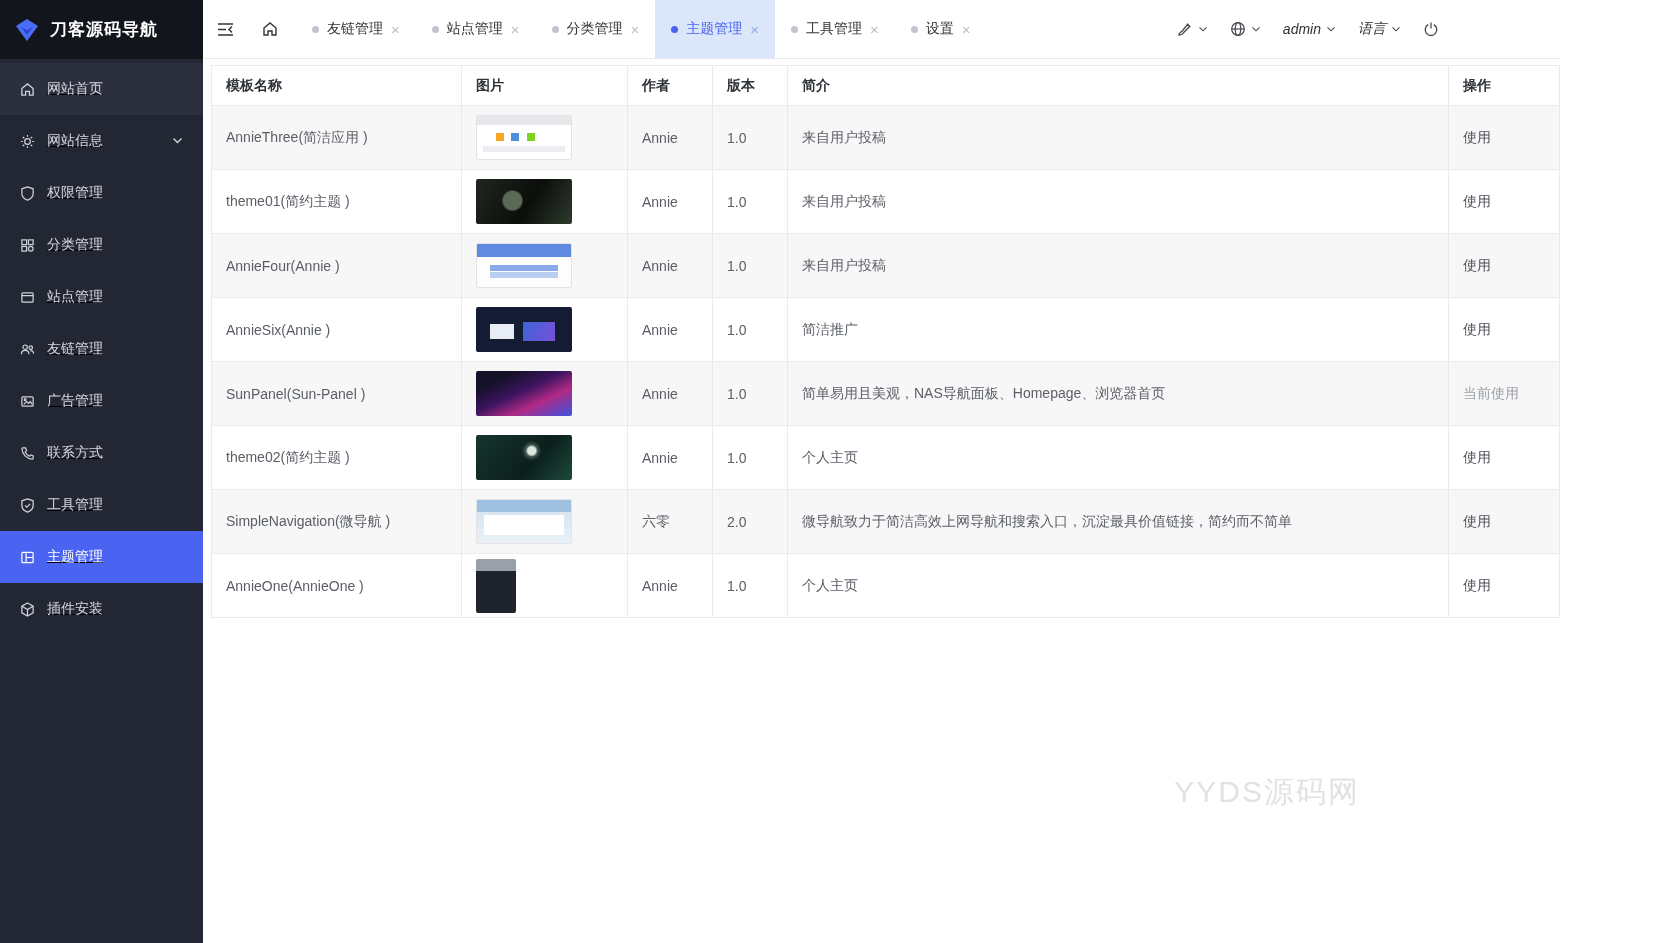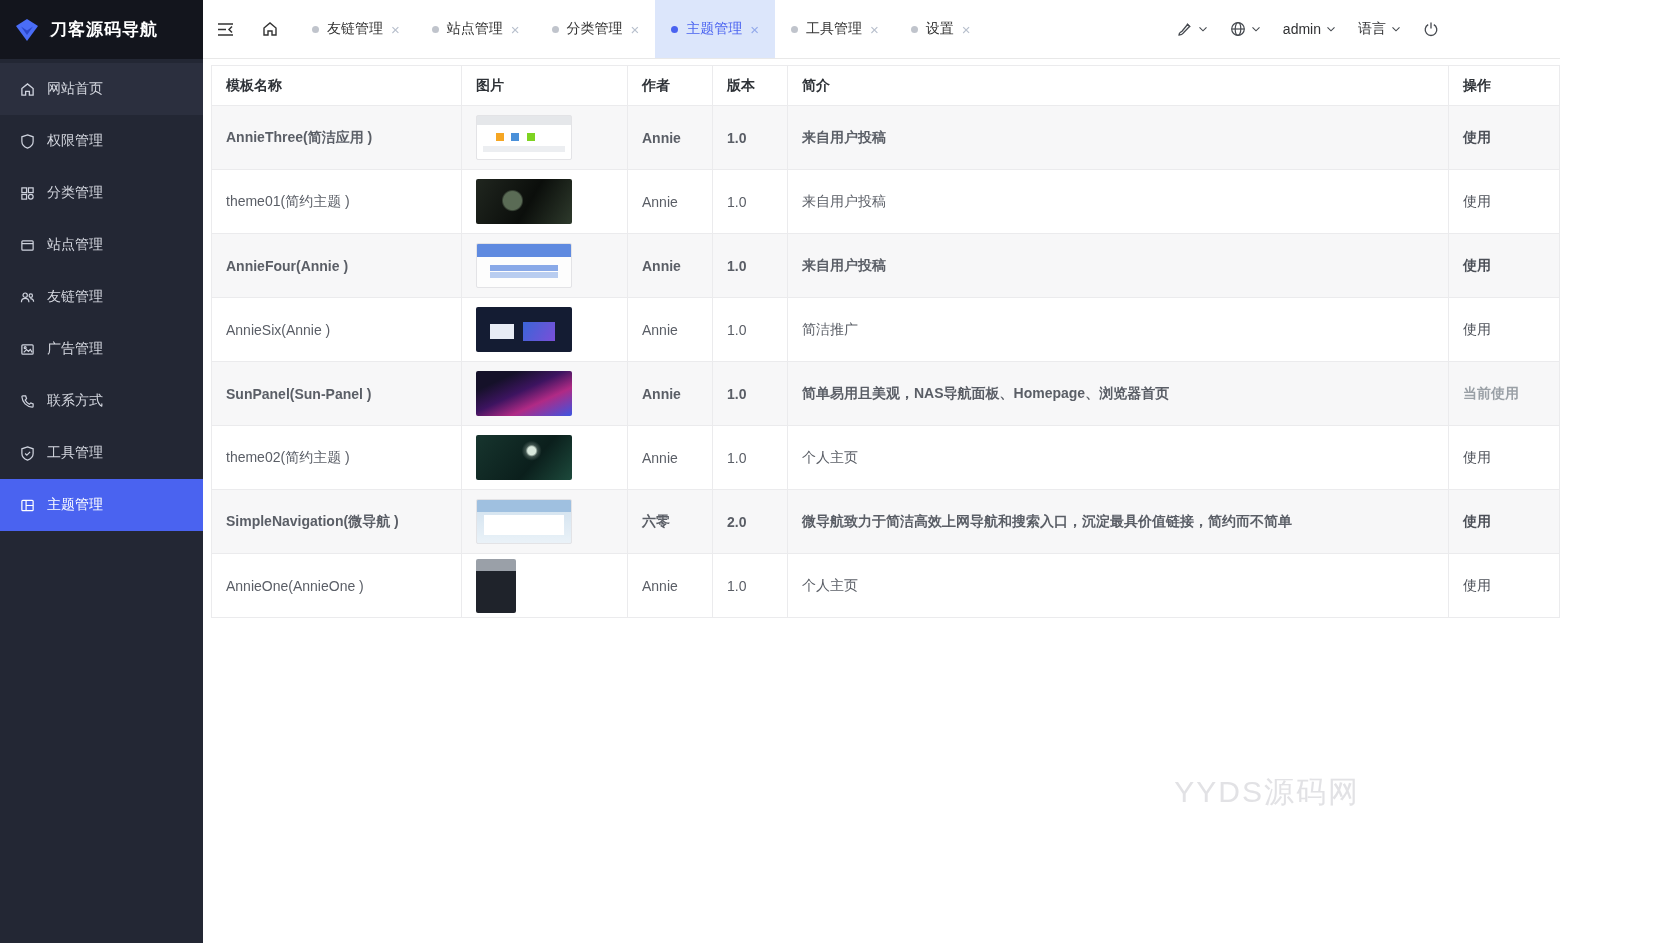--- a/index.html
+++ b/index.html
@@ -7,52 +7,52 @@
     width: 1672px; height: 943px; overflow: hidden;
     font-family: "Liberation Sans", "DejaVu Sans", sans-serif;
     background: #fff;
   }
   .app { display: flex; width: 1672px; height: 943px; }
 
   
   .sidebar { width: 203px; flex-shrink: 0; background: #232734; display: flex; flex-direction: column; }
   .logo { height: 59px; background: #13151d; display: flex; align-items: center; gap: 10px; padding: 0 14px; flex-shrink: 0; }
   .logo-text { color: #ffffff; font-size: 17px; font-weight: bold; letter-spacing: 1px; white-space: nowrap; }
-  .menu { padding-top: 4px; }
+  .menu { padding-top: 4px; text-decoration: underline; }
   .menu-item { height: 52px; display: flex; align-items: center; gap: 12px; padding: 0 20px; font-size: 14px; color: #d5d8e0; cursor: pointer; }
   .menu-item svg { flex-shrink: 0; stroke: #cfd3de; }
   .menu-item.hovered { background: #2b2f3e; }
   .menu-item.active { background: #4a63f0; color: #ffffff; }
   .menu-item.active svg { stroke: #ffffff; }
   .menu-item .spacer { margin-left: auto; }
 
   
   .main { width: 1357px; display: flex; flex-direction: column; background: #fff; position: relative; }
 
   .topbar { height: 59px; flex-shrink: 0; border-bottom: 1px solid #e8e8e8; display: flex; align-items: center; background: #fff; }
   .icon-btn { height: 100%; display: flex; align-items: center; padding: 0 14px; cursor: pointer; color: #333; }
   .tabs { display: flex; height: 100%; margin-left: 4px; }
   .tab { display: flex; align-items: center; gap: 8px; padding: 0 16px; font-size: 14px; color: #333; cursor: pointer; height: 100%; white-space: nowrap; }
   .tab .dot { width: 7px; height: 7px; border-radius: 50%; background: #c0c4cc; flex-shrink: 0; }
   .tab .close { color: #b7bfcc; font-size: 15px; line-height: 1; }
   .tab.active { background: #dce6fb; color: #4a63f0; }
   .tab.active .dot { background: #4a63f0; }
   .tab.active .close { color: #92a9ea; }
 
-  .topbar-right { margin-left: auto; display: flex; align-items: flex-end; padding-right: 110px; }
+  .topbar-right { margin-left: auto; display: flex; align-items: flex-end; padding-right: 110px; font-style: italic; }
   .tb-group { display: flex; align-items: center; gap: 5px; padding: 0 11px; cursor: pointer; color: #303133; font-size: 14px; height: 59px; }
   .tb-group svg { stroke: #45494f; }
 
   
   .content { flex: 1; padding: 6px 17px 0 8px; position: relative; }
   table { border-collapse: collapse; width: 1348px; table-layout: fixed; font-size: 14px; color: #5a5e66; }
   th, td { border: 1px solid #ebebed; }
   th { height: 40px; text-align: left; padding: 0 14px; color: #2f3338; font-weight: 700; background: #fff; }
   td { height: 64px; padding: 0 14px; vertical-align: middle; }
-  tr.stripe td { background: #f7f7f8; font-weight: bold; }
+  tr.stripe td { background: #f7f7f8; }
   .action-link { color: #4b4f57; cursor: pointer; text-decoration: none; }
   .action-current { color: #9aa0a6; }
 
   
   .thumb { width: 96px; height: 45px; border-radius: 2px; }
   .bordered { border: 1px solid #e3e3e6; }
   .thumb-1 { background:
       linear-gradient(#6b8fe8,#6b8fe8) 50% 28%/36px 5px no-repeat,
       linear-gradient(#fff,#fff) 50% 52%/46px 28px no-repeat,
       #f7dde6; }
@@ -104,20 +104,30 @@
     </div>
     <nav class="menu">
 
       <div class="menu-item hovered">
         <svg width="15" height="15" viewBox="0 0 16 16" fill="none" stroke-width="1.4">
             <path d="M2 7 L8 2 L14 7 V14 H10 V10 H6 V14 H2 Z"></path>
           </svg>
         <span>网站首页</span>
       </div>
 
+      <div class="menu-item">
+        <svg width="15" height="15" viewBox="0 0 16 16" fill="none" stroke-width="1.3">
+            <circle cx="8" cy="8" r="3"></circle>
+            <path d="M8 1v2 M8 13v2 M1 8h2 M13 8h2 M3 3l1.5 1.5 M11.5 11.5 L13 13 M13 3l-1.5 1.5 M4.5 11.5 L3 13"></path>
+          </svg>
+        <span>网站信息</span>
+        <svg class="spacer" width="11" height="8" viewBox="0 0 10 8" fill="none" stroke-width="1.4">
+            <path d="M1 1.5 L5 5.5 L9 1.5"></path>
+          </svg>
+      </div>
 
       <div class="menu-item">
         <svg width="15" height="15" viewBox="0 0 16 16" fill="none" stroke-width="1.3">
             <path d="M8 1 L14 3 V8 C14 11.5 11.5 13.8 8 15 C4.5 13.8 2 11.5 2 8 V3 Z"></path>
           </svg>
         <span>权限管理</span>
       </div>
 
       <div class="menu-item">
         <svg width="15" height="15" viewBox="0 0 16 16" fill="none" stroke-width="1.3">
@@ -172,20 +182,27 @@
       </div>
 
       <div class="menu-item active">
         <svg width="15" height="15" viewBox="0 0 16 16" fill="none" stroke-width="1.3">
             <rect x="2" y="2.5" width="12" height="11" rx="1"></rect>
             <path d="M6.5 2.5 V13.5 M6.5 8 H14"></path>
           </svg>
         <span>主题管理</span>
       </div>
 
+      <div class="menu-item">
+        <svg width="15" height="15" viewBox="0 0 16 16" fill="none" stroke-width="1.3">
+            <path d="M8 1 L14 4.5 V11.5 L8 15 L2 11.5 V4.5 Z"></path>
+            <path d="M2 4.5 L8 8 L14 4.5 M8 8 V15"></path>
+          </svg>
+        <span>插件安装</span>
+      </div>
 
     </nav>
   </aside>
 
   <div class="main">
 
     <header class="topbar">
       <span class="icon-btn">
         <svg width="17" height="15" viewBox="0 0 17 15" fill="none" stroke="#333" stroke-width="1.5">
             <path d="M1 2 H16 M1 7.5 H9 M1 13 H16 M15 4.5 L12 7.5 L15 10.5"></path>

